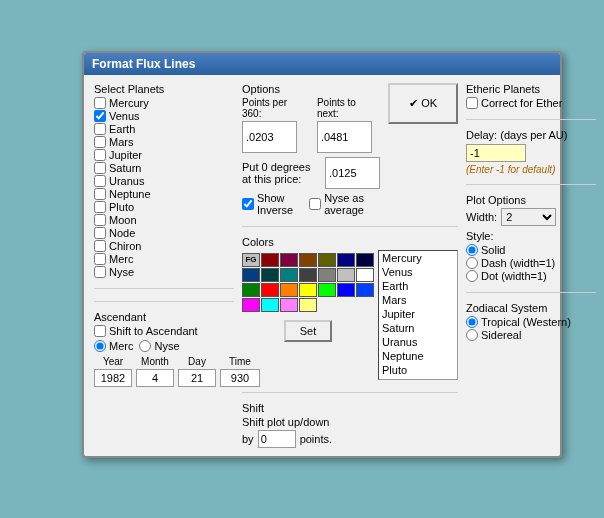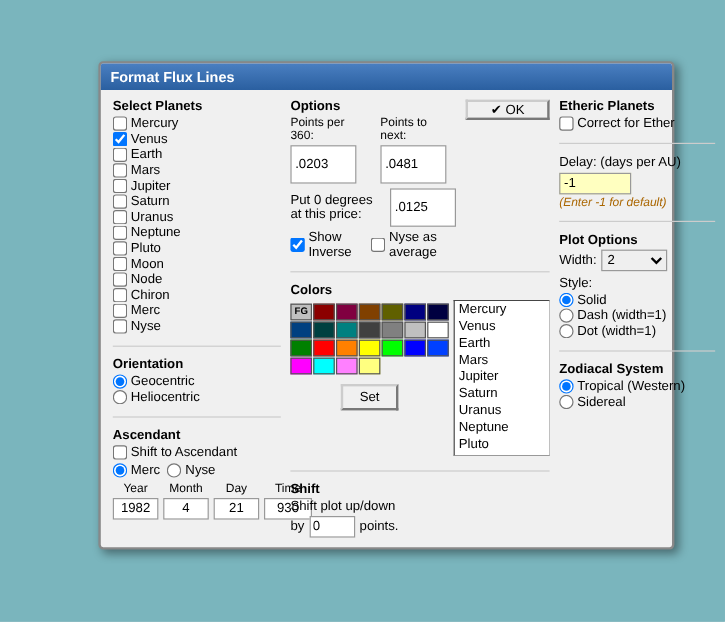--- a/index.html
+++ b/index.html
@@ -44,42 +44,42 @@
     }
     .dialog-body {
       padding: 8px 10px 8px 10px;
       display: flex;
       gap: 8px;
     }
     .col-left { display: flex; flex-direction: column; gap: 6px; width: 140px; flex-shrink: 0; }
     .col-mid { display: flex; flex-direction: column; gap: 6px; flex: 1; }
     .col-right { display: flex; flex-direction: column; gap: 6px; width: 130px; flex-shrink: 0; }
 
-    .section-title { font-weight: bold; font-size: 11px; margin-bottom: 2px; }
+    .section-title { font-weight: normal; font-size: 11px; margin-bottom: 2px; }
     .checkbox-item { display: flex; align-items: center; gap: 3px; margin-bottom: 1px; }
     .checkbox-item input[type=checkbox] { width: 12px; height: 12px; }
     .radio-item { display: flex; align-items: center; gap: 3px; margin-bottom: 1px; }
     .radio-item input[type=radio] { width: 12px; height: 12px; }
 
     .options-row { display: flex; gap: 8px; align-items: flex-end; }
     .field-group { display: flex; flex-direction: column; gap: 2px; }
     .field-group label { font-size: 10px; }
     .small-input {
       width: 55px;
       height: 32px;
       border: 1px solid #999;
       background: white;
       padding: 1px 3px;
       font-size: 11px;
     }
 
     .ok-button {
       background: #f0f0f0;
       border: 2px outset #ccc;
-      padding: 0 14px;
+      padding: 12px 14px;
       font-size: 11px;
       cursor: pointer;
       display: flex;
       align-items: center;
       gap: 4px;
       width: 70px;
       justify-content: center;
     }
 
     .color-grid {
@@ -219,31 +219,20 @@
           <label>Merc</label>
         </div>
         <div class="checkbox-item">
           <input type="checkbox" style="">
           <label>Nyse</label>
         </div>
       </div>
 
       <hr class="divider">
 
-      <div>
-        <div class="section-title">Orientation</div>
-        <div class="radio-item">
-          <input type="radio" name="orientation" checked="" style="">
-          <label>Geocentric</label>
-        </div>
-        <div class="radio-item">
-          <input type="radio" name="orientation" style="">
-          <label>Heliocentric</label>
-        </div>
-      </div>
 
       <hr class="divider">
 
       <div>
         <div class="section-title">Ascendant</div>
         <div class="ascendant-row">
           <div class="checkbox-item">
             <input type="checkbox" style="">
             <label>Shift to Ascendant</label>
           </div>

